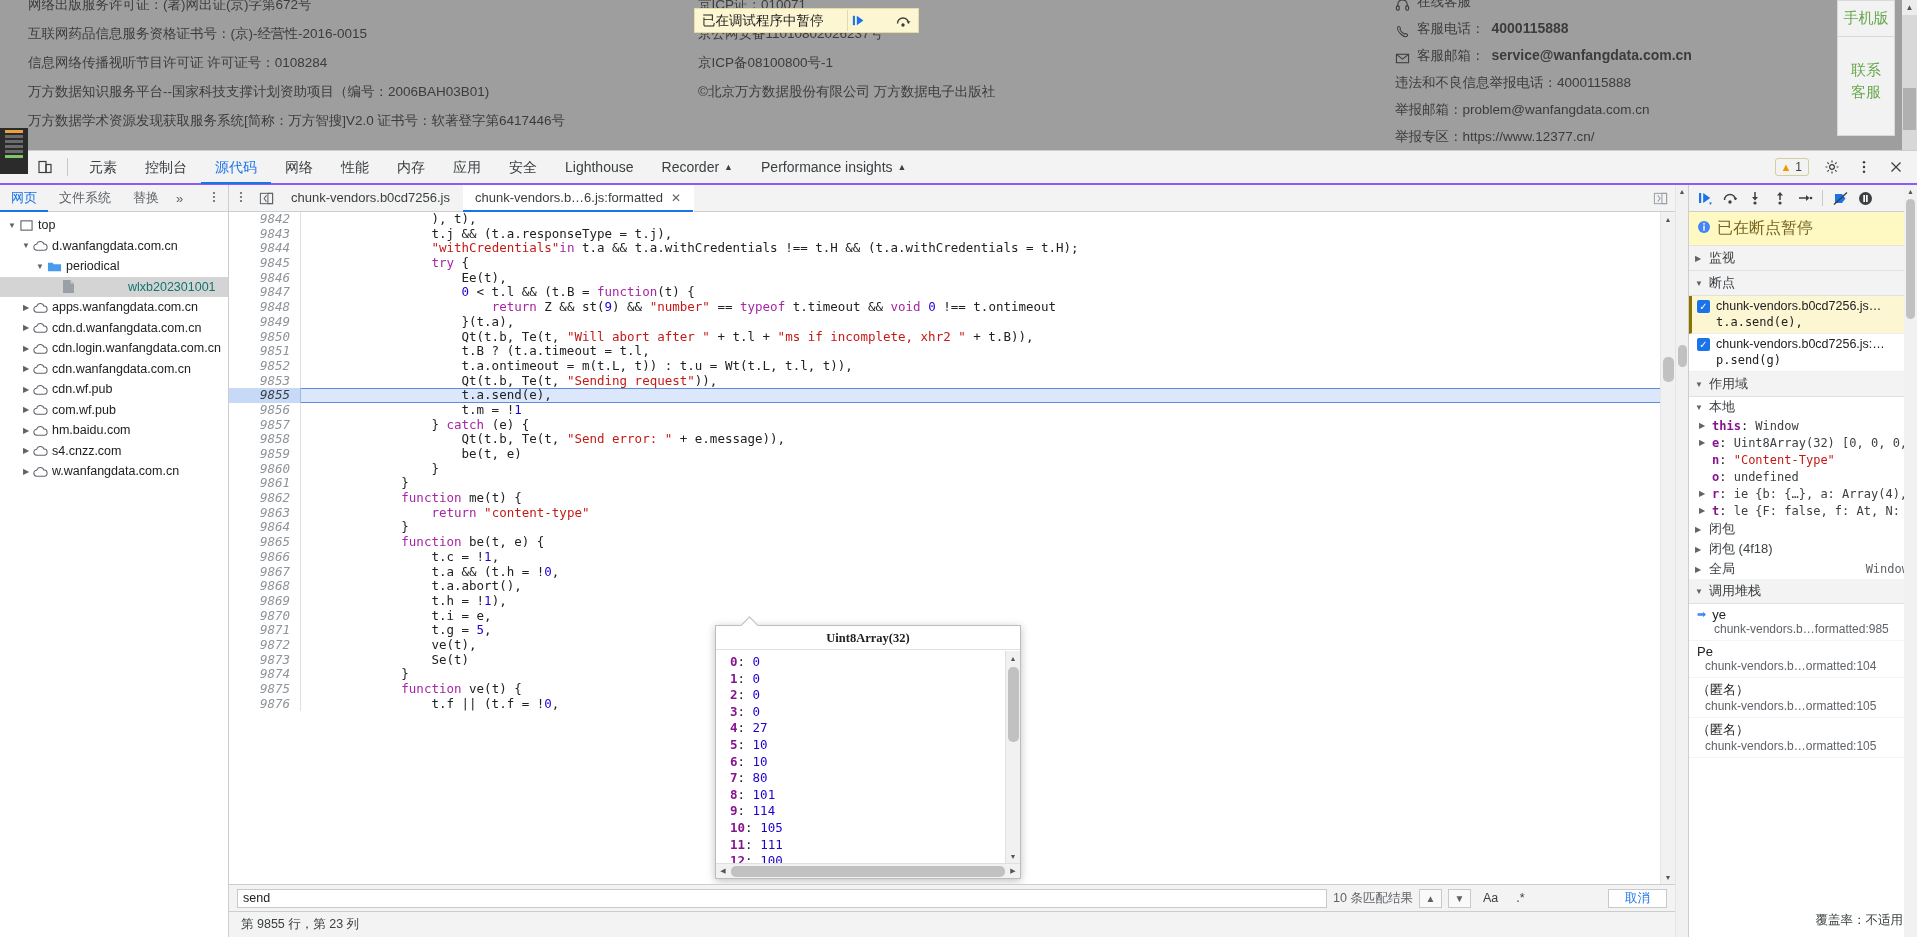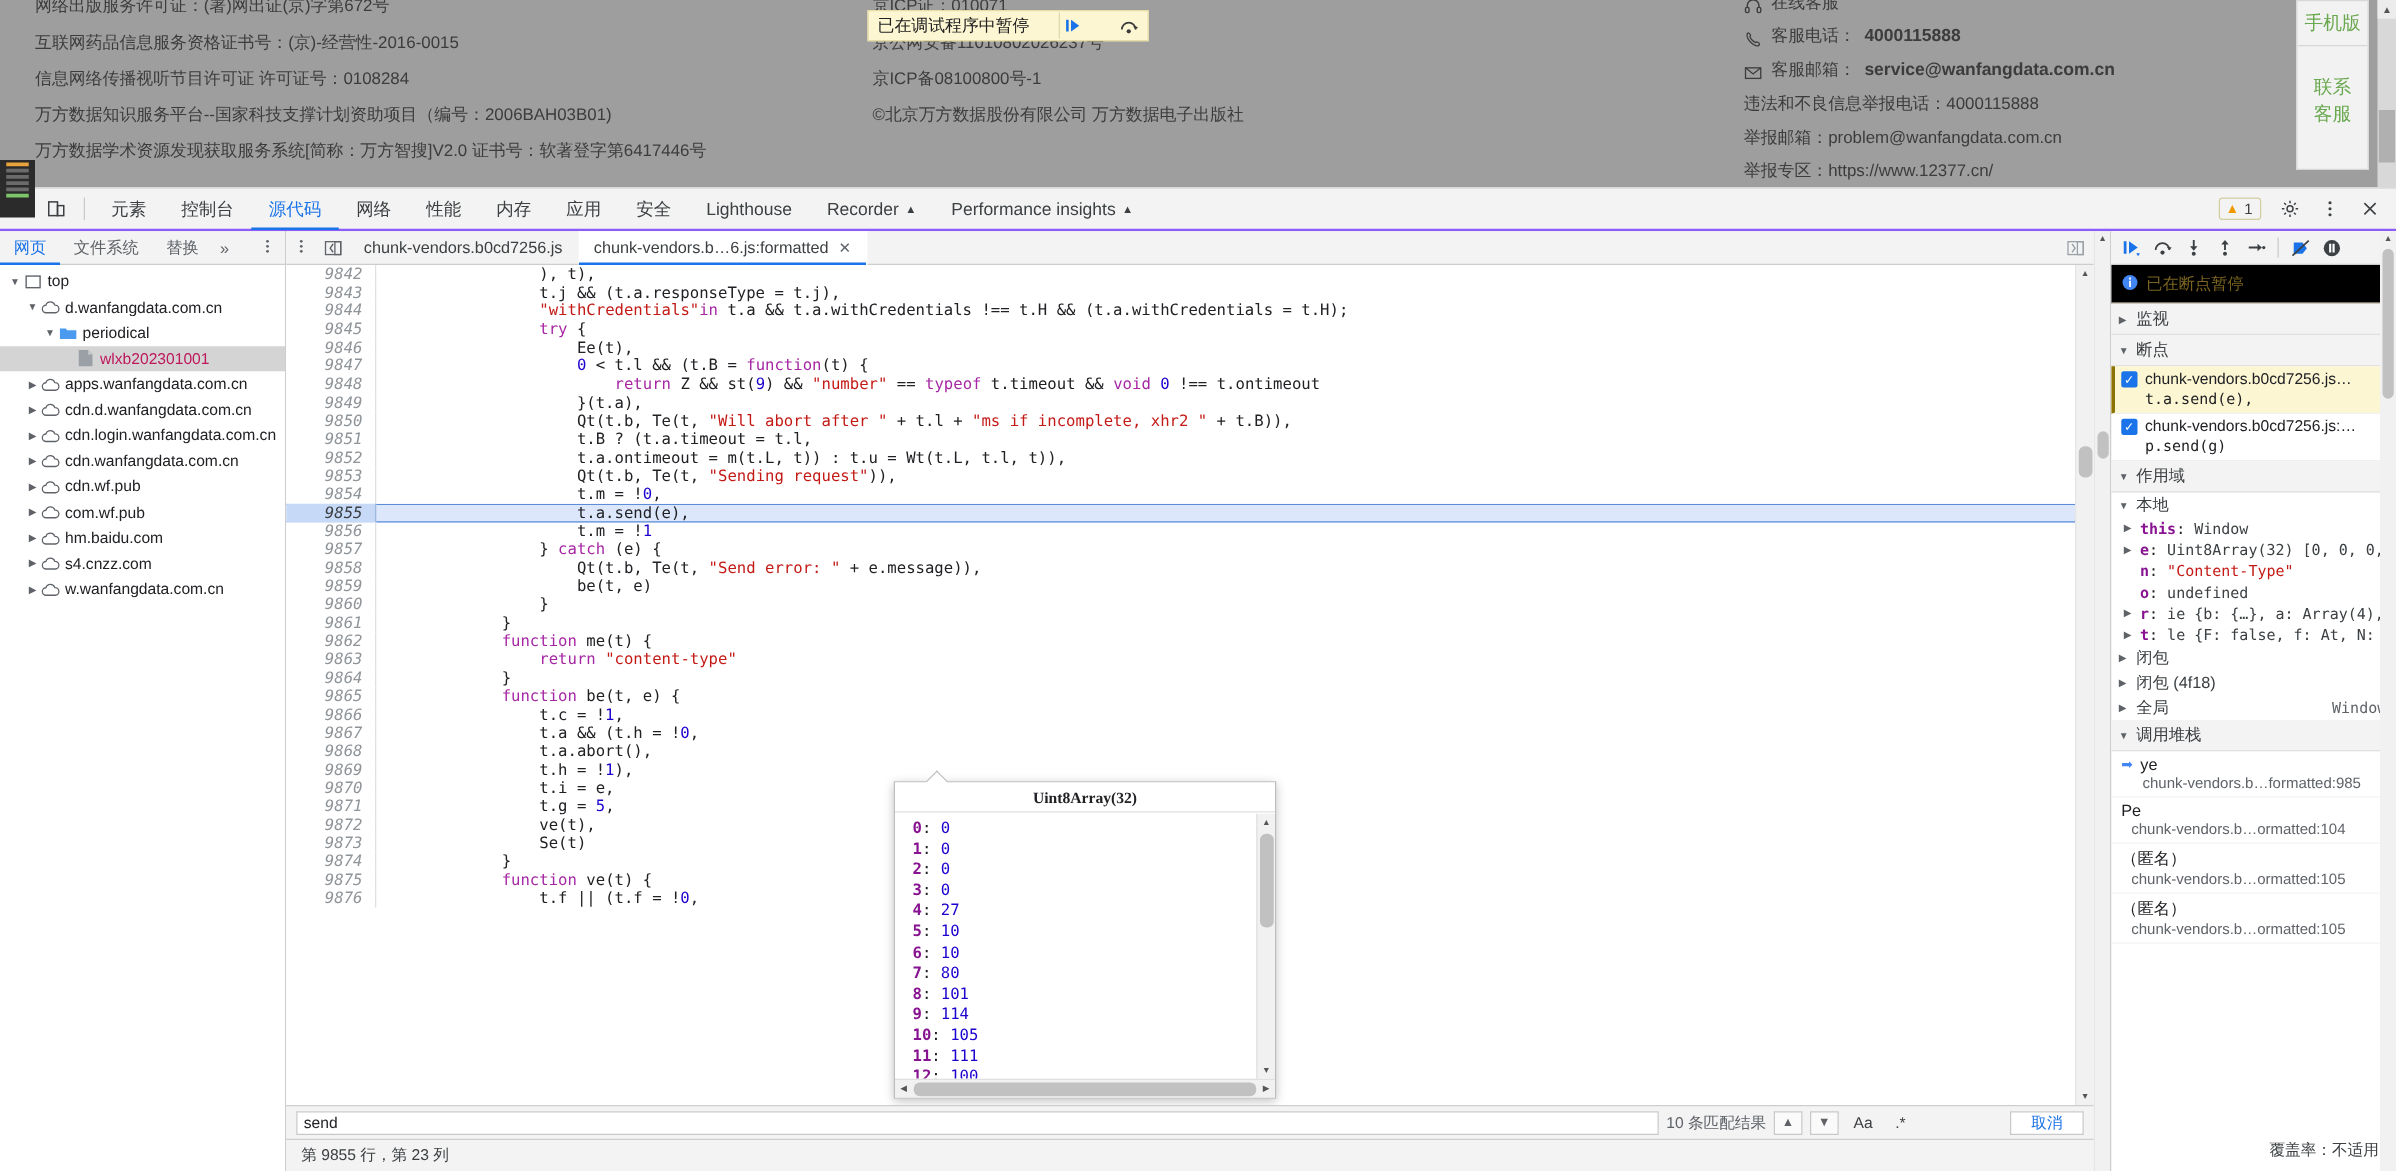--- a/index.html
+++ b/index.html
@@ -121,21 +121,21 @@
   .tree-row {
     display: flex; align-items: center; height: 20.5px; white-space: nowrap;
     cursor: pointer; padding-right: 4px;
   }
   .tree-row.sel { background: #d4d4d4; }
   .tw {
     width: 12px; flex-shrink: 0; text-align: center; color: #5f6368; font-size: 8px;
   }
   .ti { width: 16px; flex-shrink:0; display:flex; align-items:center; justify-content:center; margin-right:4px;}
   .tlabel { overflow: hidden; text-overflow: clip; }
-  .tree-row.sel .tlabel { color:#be185d; }
+  .tree-row.sel .tlabel { color:#0f766e;margin-left:48px; }
 
   
   .editor-area { flex: 1; display: flex; flex-direction: column; min-width: 0; position: relative;}
   .ed-tabs {
     height: 27px; background: #f3f3f3; border-bottom: 1px solid #cdcdcd;
     display: flex; align-items: center; flex-shrink: 0;
   }
   .ed-dots { width: 24px; text-align:center; color:#5f6368; cursor:pointer;}
   .ed-panel-btn { width: 26px; display:flex;align-items:center;justify-content:center; cursor:pointer;}
   .ed-tab {
@@ -238,23 +238,23 @@
     display: flex; flex-direction: column; background: #fff; position: relative;
   }
   .dbg-toolbar {
     height: 27px; background: #f3f3f3; border-bottom: 1px solid #cdcdcd;
     display: flex; align-items: center; padding-left: 4px; gap: 1px; flex-shrink: 0;
   }
   .dbg-btn { width: 24px; height: 23px; display:flex;align-items:center;justify-content:center; cursor:pointer;}
   .dbg-sep { width:1px; height:16px; background:#c9c9c9; margin: 0 4px;}
   .dbg-scroll { flex:1; overflow:hidden; position: relative; }
   .paused-note {
-    background: #000000; border-bottom: 1px solid #ebe3cb;
+    background: #fef9c3; border-bottom: 1px solid #ebe3cb;
     padding: 6px 8px; display: flex; align-items: center; gap: 6px;
-    font-size: 13px; color: #7a6420;
+    font-size: 16px; color: #7a6420;
   }
   .sect-head {
     height: 25px; display: flex; align-items: center; gap: 5px;
     background: #f3f3f3; border-bottom: 1px solid #e0e0e0;
     padding-left: 6px; font-size: 13px; color: #3c4043; cursor: pointer;
   }
   .caret { font-size: 8px; color: #5f6368; width: 9px; }
   .bp-item {
     display: flex; padding: 3px 4px 4px 8px; gap: 6px; cursor: pointer; font-size: 12.5px;
     border-bottom: 1px solid #efefef; align-items: flex-start;
@@ -659,23 +659,20 @@
      <span class="ctext">                    Qt(t.b, Te(t, <span class="str">"Will abort after "</span> + t.l + <span class="str">"ms if incomplete, xhr2 "</span> + t.B)),</span>
    </div><div class="cl">
      <span class="ln">9851</span>
      <span class="ctext">                    t.B ? (t.a.timeout = t.l,</span>
    </div><div class="cl">
      <span class="ln">9852</span>
      <span class="ctext">                    t.a.ontimeout = m(t.L, t)) : t.u = Wt(t.L, t.l, t)),</span>
    </div><div class="cl">
      <span class="ln">9853</span>
      <span class="ctext">                    Qt(t.b, Te(t, <span class="str">"Sending request"</span>)),</span>
-   </div><div class="cl">
-     <span class="ln">9854</span>
-     <span class="ctext">                    t.m = !<span class="num">0</span>,</span>
    </div><div class="cl cur">
      <span class="ln">9855</span>
      <span class="ctext">                    t.a.send(e),</span>
    </div><div class="cl">
      <span class="ln">9856</span>
      <span class="ctext">                    t.m = !<span class="num">1</span></span>
    </div><div class="cl">
      <span class="ln">9857</span>
      <span class="ctext">                } <span class="kw">catch</span> (e) {</span>
    </div><div class="cl">

